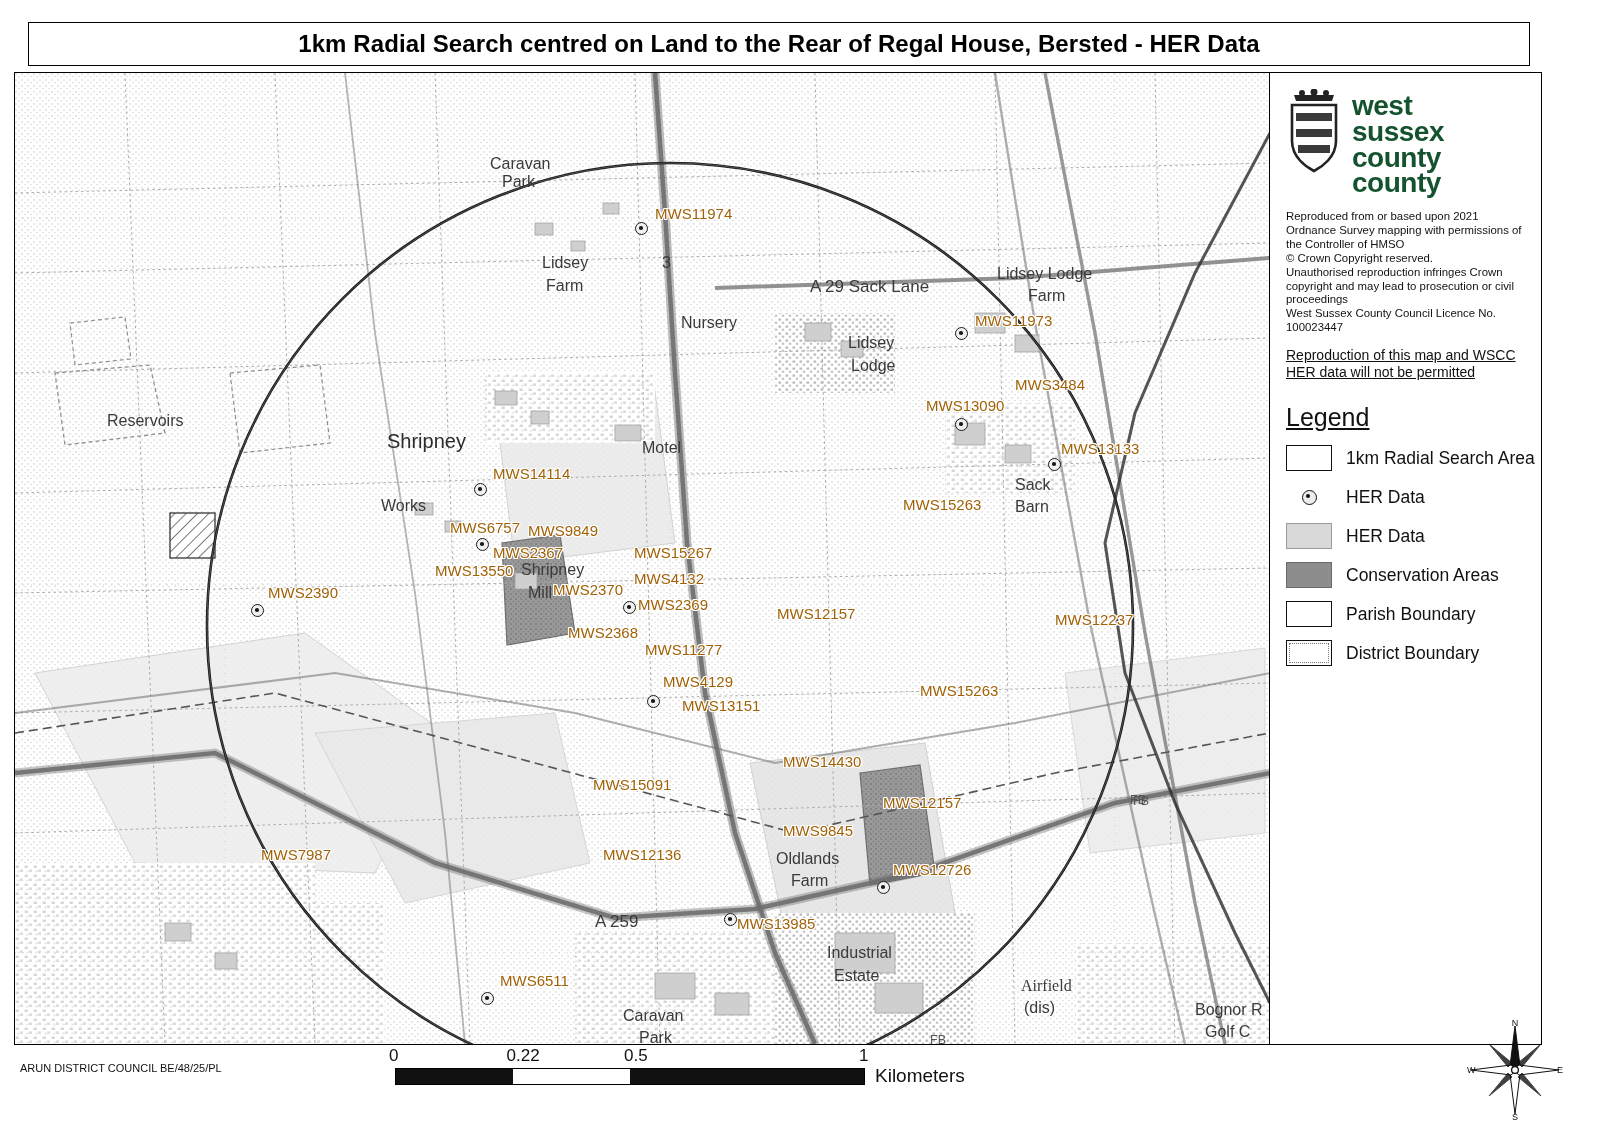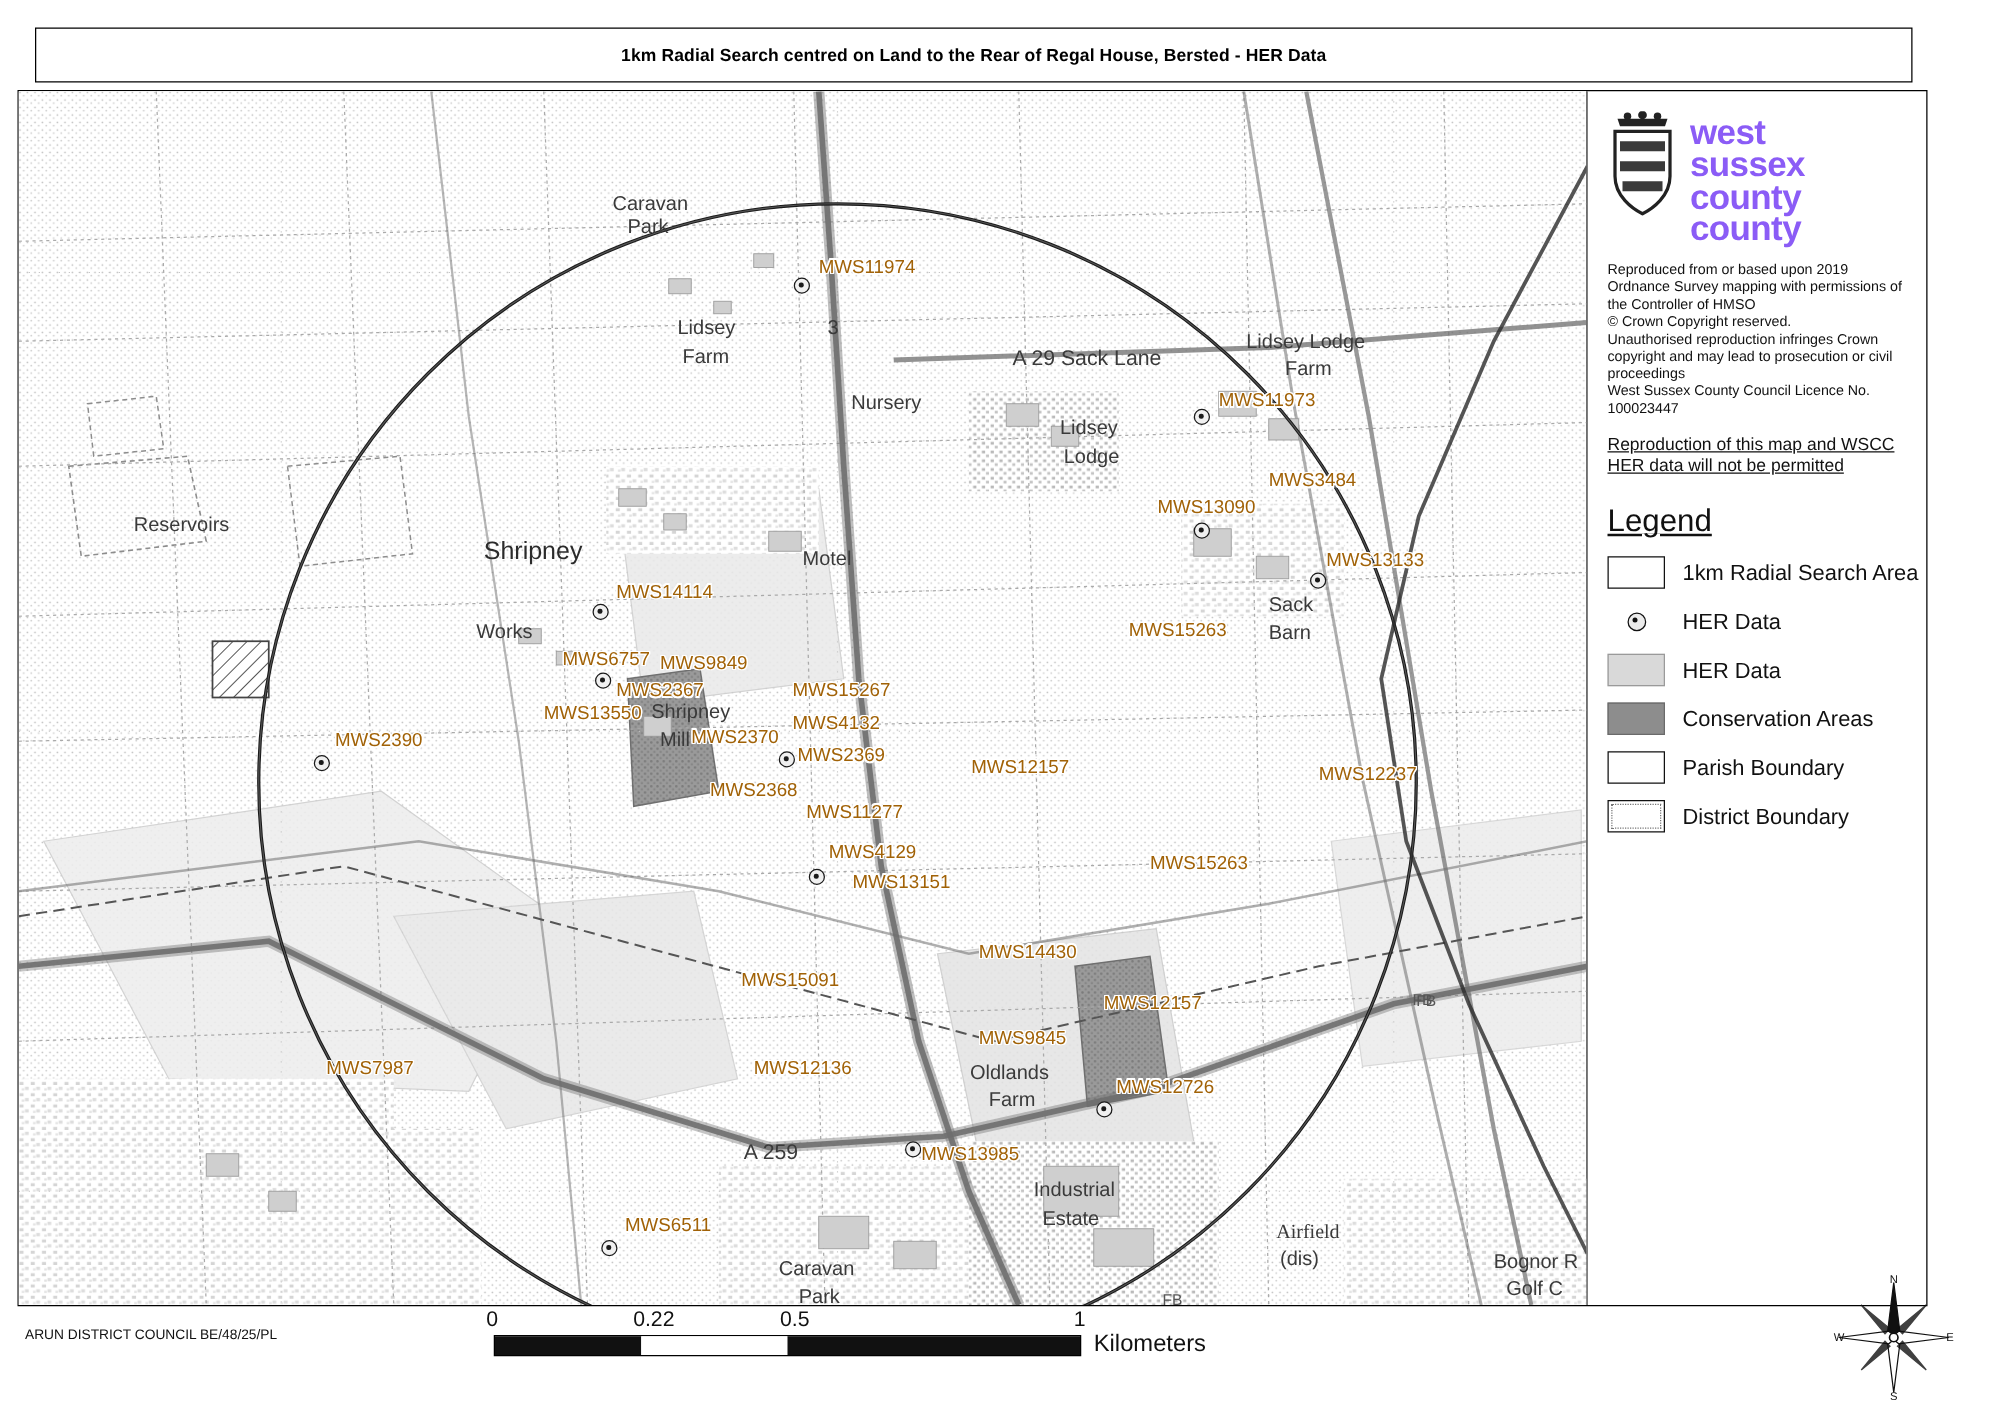--- a/index.html
+++ b/index.html
@@ -26,21 +26,21 @@
     top: 22px;
     width: 1500px;
     height: 42px;
     border: 1.5px solid #000;
     background: #fff;
     display: flex;
     align-items: center;
     justify-content: center;
   }
   #title-text {
-    font-size: 14px;
+    font-size: 24px;
     font-weight: bold;
     letter-spacing: 0.1px;
     white-space: nowrap;
   }
 
   
   #main-frame {
     position: absolute;
     left: 14px;
     top: 72px;
@@ -123,21 +123,21 @@
     align-items: flex-start;
     gap: 10px;
     margin-top: 8px;
   }
   #crest { width: 56px; height: 86px; flex: none; }
   #logo-words {
     font-size: 28px;
     font-weight: bold;
     line-height: 0.92;
     letter-spacing: -0.5px;
-    color: #8b5cf6;
+    color: #14532d;
     padding-top: 4px;
   }
   #copyright {
     margin-top: 14px;
     font-size: 11.4px;
     line-height: 1.22;
     color: #111;
     max-width: 248px;
   }
   #restriction {
@@ -480,21 +480,21 @@
       </svg>
       <div id="logo-words">
         <div>west</div>
         <div>sussex</div>
         <div>county</div>
         <div>county</div>
       </div>
     </div>
 
     <div id="copyright">
-        <div>Reproduced from or based upon 2019 Ordnance Survey mapping with permissions of the Controller of HMSO</div>
+        <div>Reproduced from or based upon 2021 Ordnance Survey mapping with permissions of the Controller of HMSO</div>
         <div>© Crown Copyright reserved.</div>
         <div>Unauthorised reproduction infringes Crown copyright and may lead to prosecution or civil proceedings</div>
         <div>West Sussex County Council Licence No. 100023447</div>
       </div>
     <div id="restriction">Reproduction of this map and WSCC HER data will not be permitted</div>
 
     <div id="legend-title">Legend</div>
     <div id="legend-items">
         <div class="legend-row">
           <div class="legend-swatch"></div>

